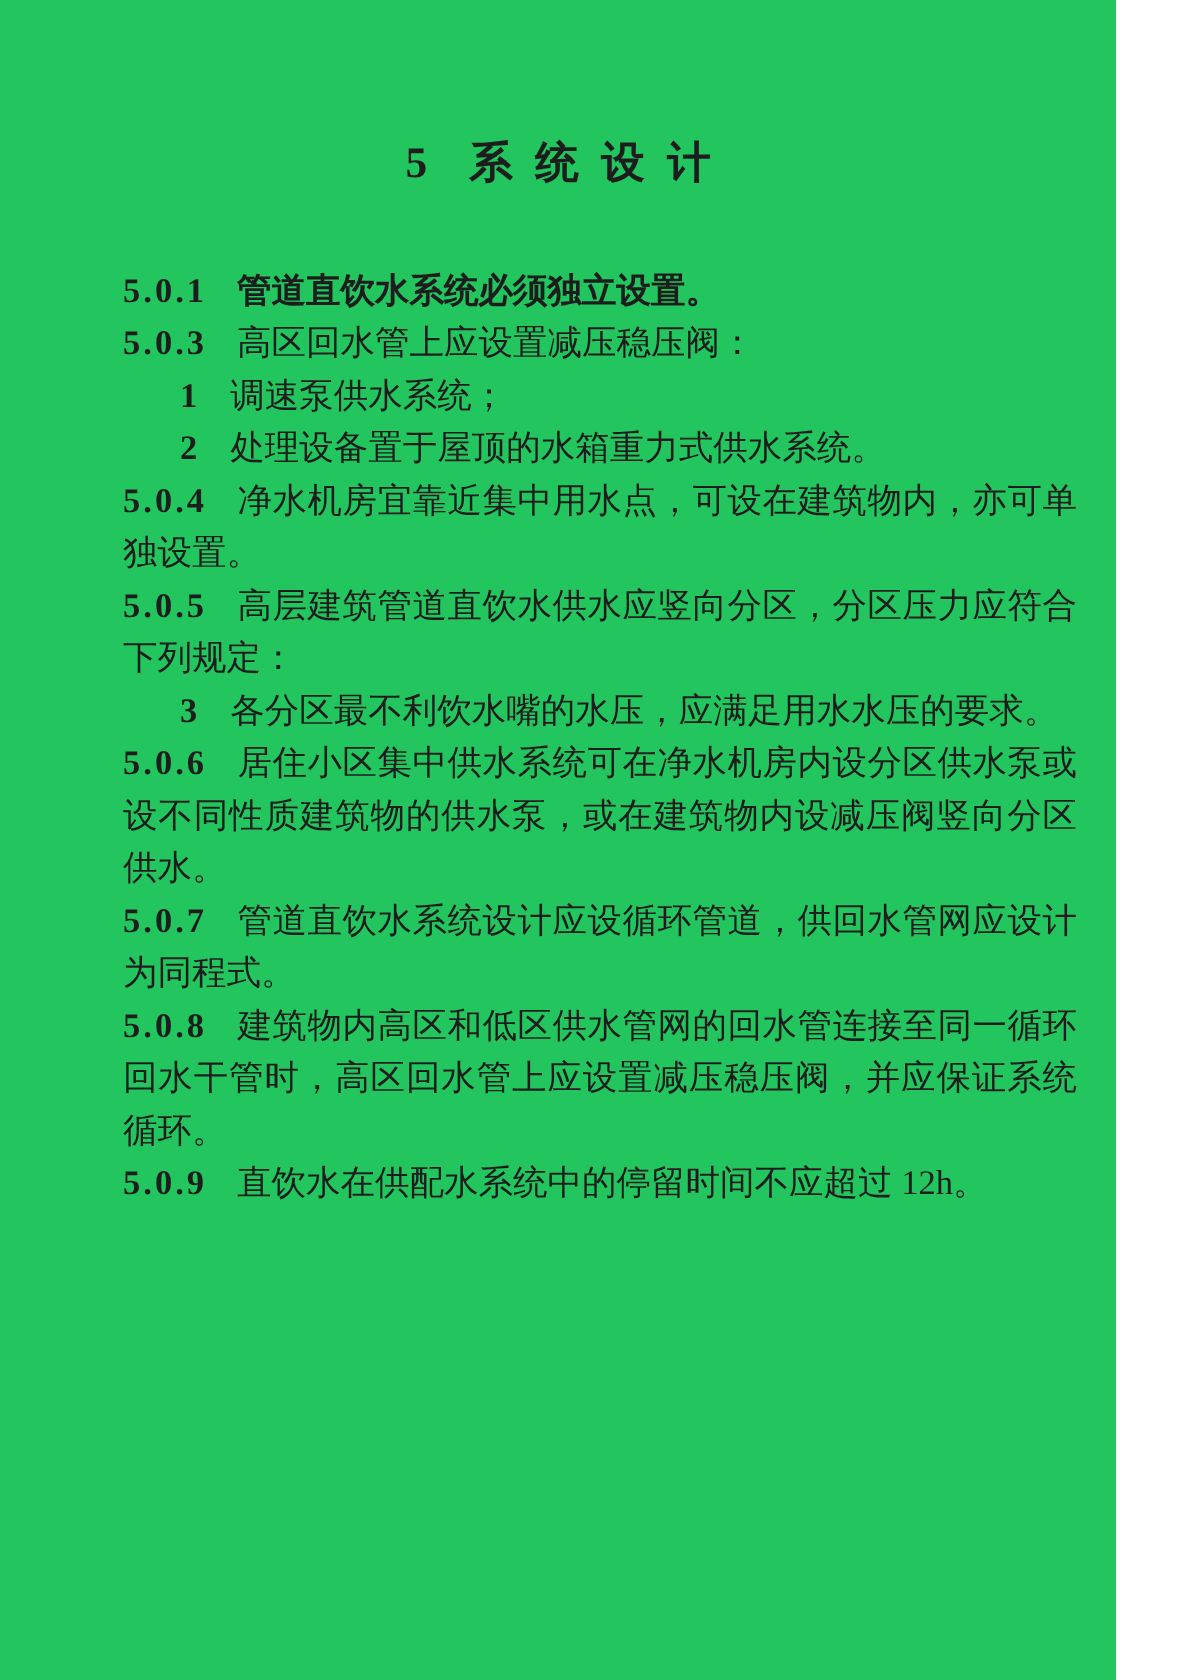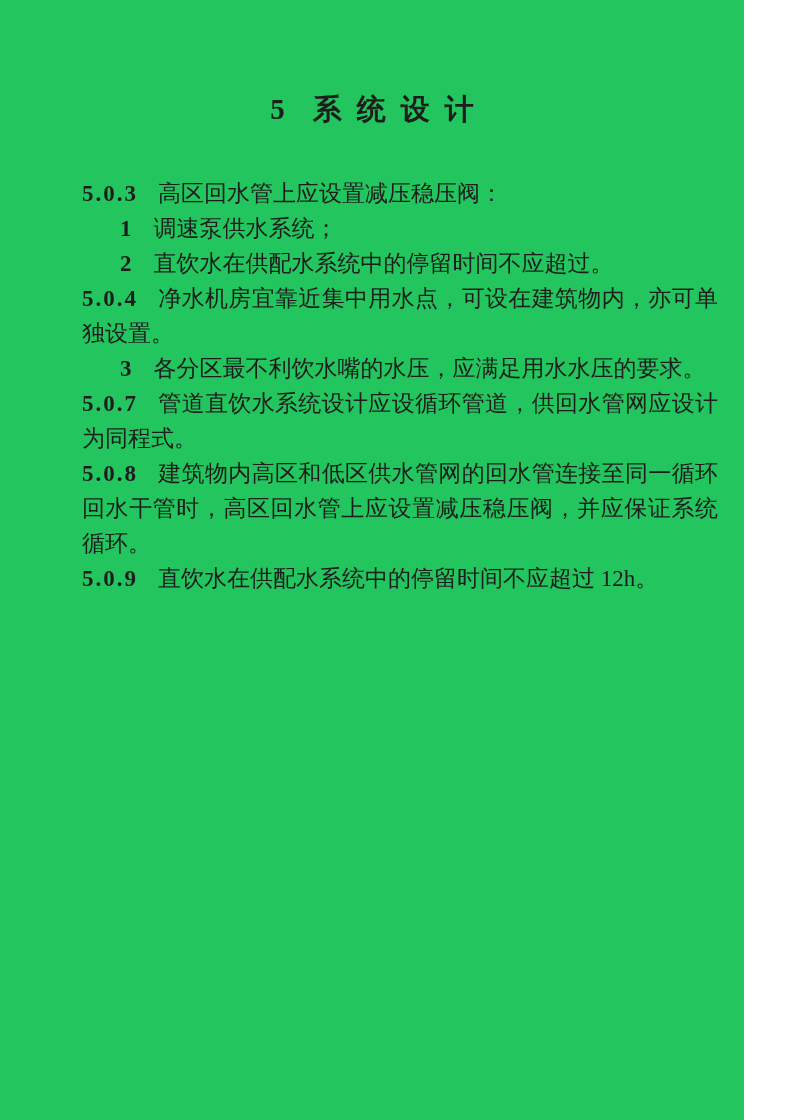--- a/index.html
+++ b/index.html
@@ -62,35 +62,38 @@
 </style>
 </head>
 <body>
 
 <div class="page">
 
   <h1 class="doc-title"><span class="chapter-num">5</span><span class="chapter-name">系统设计</span></h1>
 
   <div class="content">
 
+    <p class="clause mandatory"><span class="num">5.0.1</span><span class="txt">管道直饮水系统必须独立设置。</span></p>
 
 
     <p class="clause"><span class="num">5.0.3</span><span class="txt">高区回水管上应设置减压稳压阀：</span></p>
 
     <p class="item"><span class="num">1</span><span class="txt">调速泵供水系统；</span></p>
 
-    <p class="item"><span class="num">2</span><span class="txt">直饮水在供配水系统中的停留时间不应超过。</span></p>
+    <p class="item"><span class="num">2</span><span class="txt">处理设备置于屋顶的水箱重力式供水系统。</span></p>
 
     <p class="clause"><span class="num">5.0.4</span><span class="txt">净水机房宜靠近集中用水点，可设在建筑物内，亦可单独设置。</span></p>
 
+    <p class="clause"><span class="num">5.0.5</span><span class="txt">高层建筑管道直饮水供水应竖向分区，分区压力应符合下列规定：</span></p>
 
 
 
     <p class="item"><span class="num">3</span><span class="txt">各分区最不利饮水嘴的水压，应满足用水水压的要求。</span></p>
 
+    <p class="clause"><span class="num">5.0.6</span><span class="txt">居住小区集中供水系统可在净水机房内设分区供水泵或设不同性质建筑物的供水泵，或在建筑物内设减压阀竖向分区供水。</span></p>
 
     <p class="clause"><span class="num">5.0.7</span><span class="txt">管道直饮水系统设计应设循环管道，供回水管网应设计为同程式。</span></p>
 
     <p class="clause"><span class="num">5.0.8</span><span class="txt">建筑物内高区和低区供水管网的回水管连接至同一循环回水干管时，高区回水管上应设置减压稳压阀，并应保证系统循环。</span></p>
 
     <p class="clause"><span class="num">5.0.9</span><span class="txt">直饮水在供配水系统中的停留时间不应超过 12h。</span></p>
 
   </div>
 </div>
 

